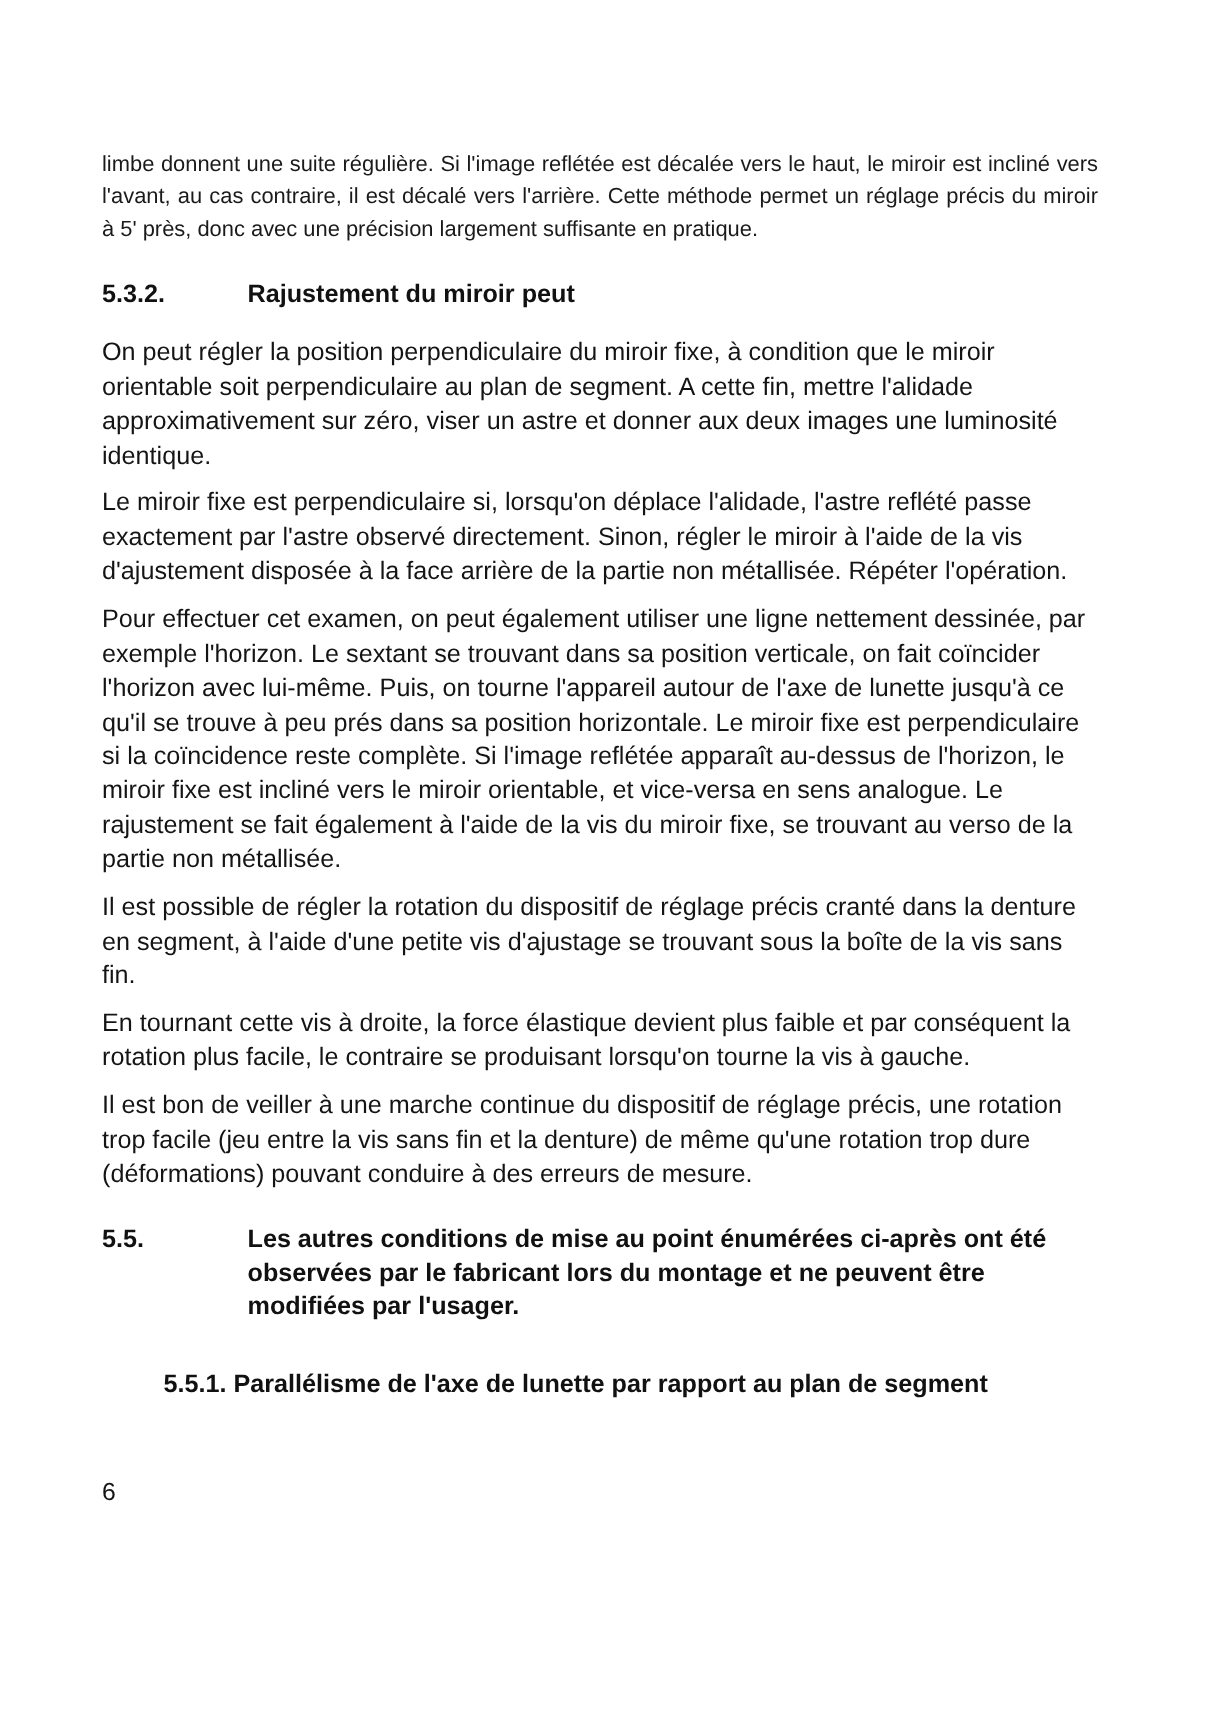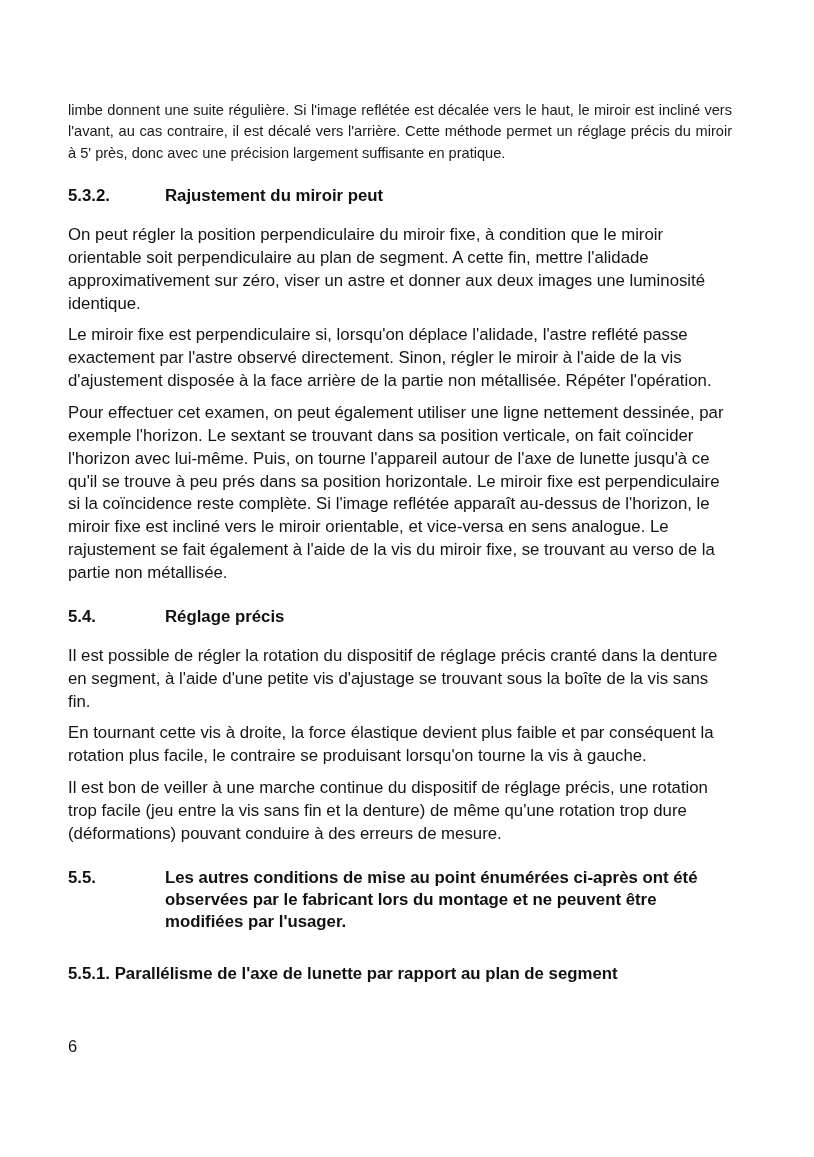--- a/index.html
+++ b/index.html
@@ -47,20 +47,21 @@
   .heading .hnum {
     flex: 0 0 69px;
   }
   .heading .htitle {
     flex: 1 1 auto;
     max-width: 600px;
   }
   .heading.single {
     display: block;
     max-width: 676px;
+    margin-left: 41px;
   }
   .heading-551 {
     margin-top: 30px;
   }
   .page-number {
     font-size: 16.5px;
     margin-top: 52px;
     color: #141414;
   }
 </style>
@@ -75,24 +76,20 @@
     <span class="hnum">5.3.2.</span>
     <span class="htitle">Rajustement du miroir peut</span>
   </div>
 
   <p class="body-par">On peut régler la position perpendiculaire du miroir fixe, à condition que le miroir orientable soit perpendiculaire au plan de segment. A cette fin, mettre l'alidade approximativement sur zéro, viser un astre et donner aux deux images une luminosité identique.</p>
 
   <p class="body-par">Le miroir fixe est perpendiculaire si, lorsqu'on déplace l'alidade, l'astre reflété passe exactement par l'astre observé directement. Sinon, régler le miroir à l'aide de la vis d'ajustement disposée à la face arrière de la partie non métallisée. Répéter l'opération.</p>
 
   <p class="body-par">Pour effectuer cet examen, on peut également utiliser une ligne nettement dessinée, par exemple l'horizon. Le sextant se trouvant dans sa position verticale, on fait coïncider l'horizon avec lui-même. Puis, on tourne l'appareil autour de l'axe de lunette jusqu'à ce qu'il se trouve à peu prés dans sa position  horizontale. Le miroir fixe est perpendiculaire si la coïncidence reste complète. Si l'image reflétée apparaît au-dessus de l'horizon, le miroir fixe est incliné vers le miroir orientable, et vice-versa en sens analogue. Le rajustement se fait également à l'aide de la vis du miroir fixe, se trouvant au verso de la partie non métallisée.</p>
 
-  <div class="heading">
-    <span class="hnum">5.4.</span>
-    <span class="htitle">Réglage précis</span>
-  </div>
 
   <p class="body-par">Il est possible de régler la rotation du dispositif de réglage précis cranté dans la denture en segment, à l'aide d'une petite vis d'ajustage se trouvant sous la boîte de la vis sans fin.</p>
 
   <p class="body-par">En tournant cette vis à droite, la force élastique devient plus faible et par conséquent la rotation plus facile, le contraire se produisant lorsqu'on tourne la vis à gauche.</p>
 
   <p class="body-par">Il est bon de veiller à une marche continue du dispositif de réglage précis, une rotation trop facile (jeu entre la vis sans fin et la denture) de même qu'une rotation trop dure (déformations) pouvant conduire à des erreurs de mesure.</p>
 
   <div class="heading">
     <span class="hnum">5.5.</span>
     <span class="htitle">Les autres conditions de mise au point énumérées ci-après ont été observées par le fabricant lors du montage et ne peuvent être modifiées par l'usager.</span>

